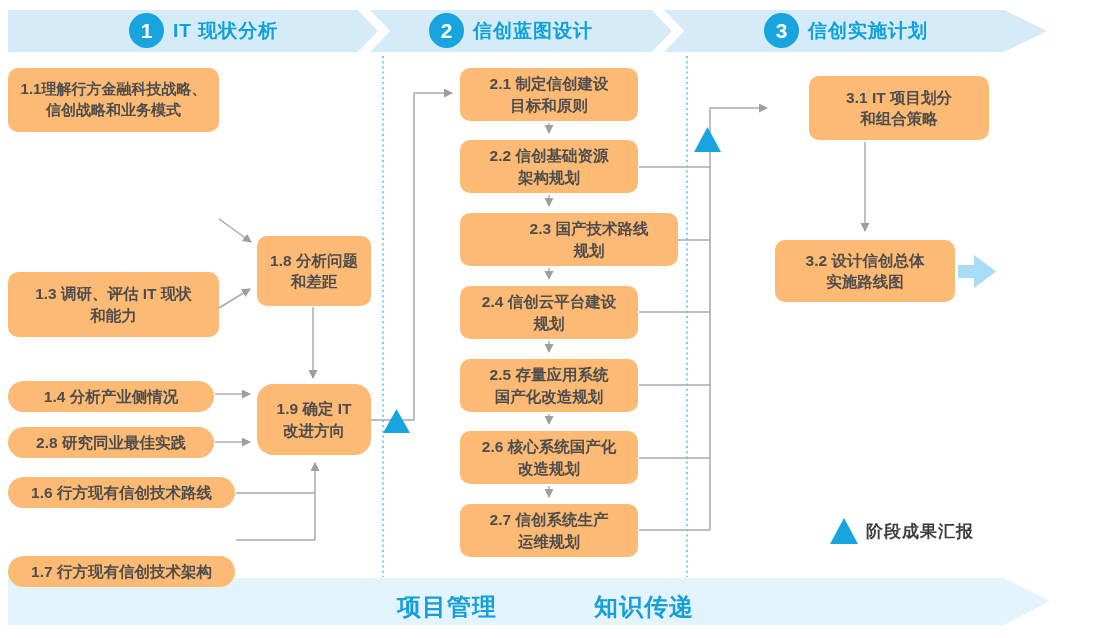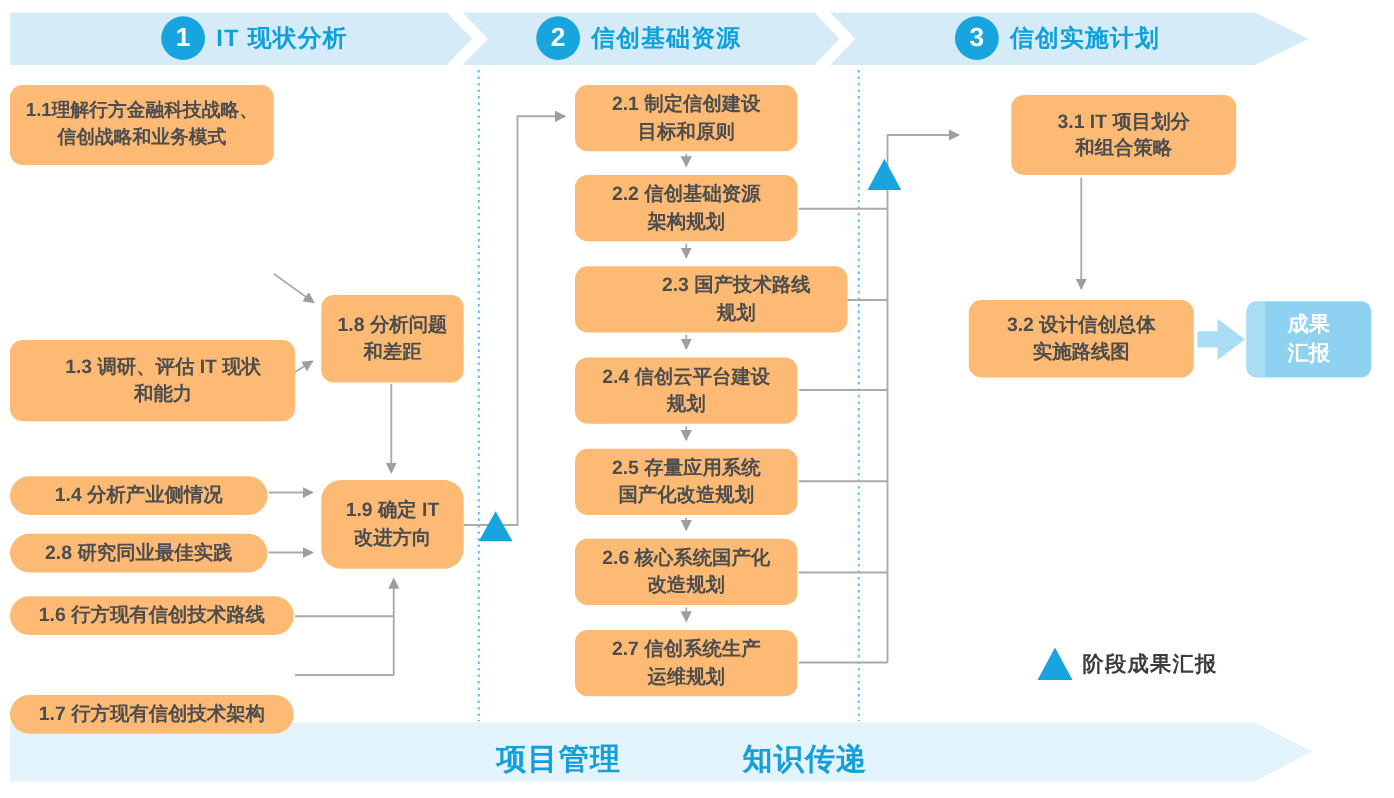--- a/index.html
+++ b/index.html
@@ -74,30 +74,30 @@
     <polygon points="694,152 721,152 707.5,127" fill="#18A4DE"></polygon>
     <polygon points="830,544 858,544 844,518" fill="#18A4DE"></polygon>
   </svg>
 
   <div class="phase-header" style="left:129px;top:13px;">
     <div class="phase-num">1</div>
     <div class="phase-label">IT 现状分析</div>
   </div>
   <div class="phase-header" style="left:429px;top:13px;">
     <div class="phase-num">2</div>
-    <div class="phase-label">信创基础资源</div>
+    <div class="phase-label">信创蓝图设计</div>
   </div>
   <div class="phase-header" style="left:764px;top:13px;">
     <div class="phase-num">3</div>
     <div class="phase-label">信创实施计划</div>
   </div>
 
   <div class="box" style="left:8px;top:68px;width:211px;height:64px;font-size:15px;">1.1理解行方金融科技战略、
 信创战略和业务模式</div>
-  <div class="box" style="left:8px;top:272px;width:211px;height:65px;padding-left:17px;">1.3 调研、评估 IT 现状
+  <div class="box" style="left:8px;top:272px;width:211px;height:65px;">1.3 调研、评估 IT 现状
 和能力</div>
   <div class="box pill" style="left:8px;top:381px;width:206px;height:31px;">1.4 分析产业侧情况</div>
   <div class="box pill" style="left:8px;top:427px;width:206px;height:31px;">2.8 研究同业最佳实践</div>
   <div class="box pill" style="left:8px;top:477px;width:227px;height:31px;">1.6 行方现有信创技术路线</div>
   <div class="box pill" style="left:8px;top:524px;width:227px;height:31px;margin-top:32px;">1.7 行方现有信创技术架构</div>
   <div class="box" style="left:257px;top:236px;width:114px;height:70px;">1.8 分析问题
 和差距</div>
   <div class="box" style="left:257px;top:384px;width:114px;height:71px;border-radius:16px;">1.9 确定 IT
 改进方向</div>
 
@@ -114,21 +114,19 @@
   <div class="box" style="left:460px;top:431px;width:178px;height:53px;">2.6 核心系统国产化
 改造规划</div>
   <div class="box" style="left:460px;top:504px;width:178px;height:53px;">2.7 信创系统生产
 运维规划</div>
 
   <div class="box" style="left:775px;top:76px;width:180px;height:64px;margin-left:34px;">3.1 IT 项目划分
 和组合策略</div>
   <div class="box" style="left:775px;top:240px;width:180px;height:62px;">3.2 设计信创总体
 实施路线图</div>
 
-  <div class="result-box">成果
-汇报</div>
 
   <div class="legend-label">阶段成果汇报</div>
 
   <div class="footer-label" style="left:397px;top:591px;">项目管理</div>
   <div class="footer-label" style="left:594px;top:591px;">知识传递</div>
 
 </div>
 
 </body></html>

